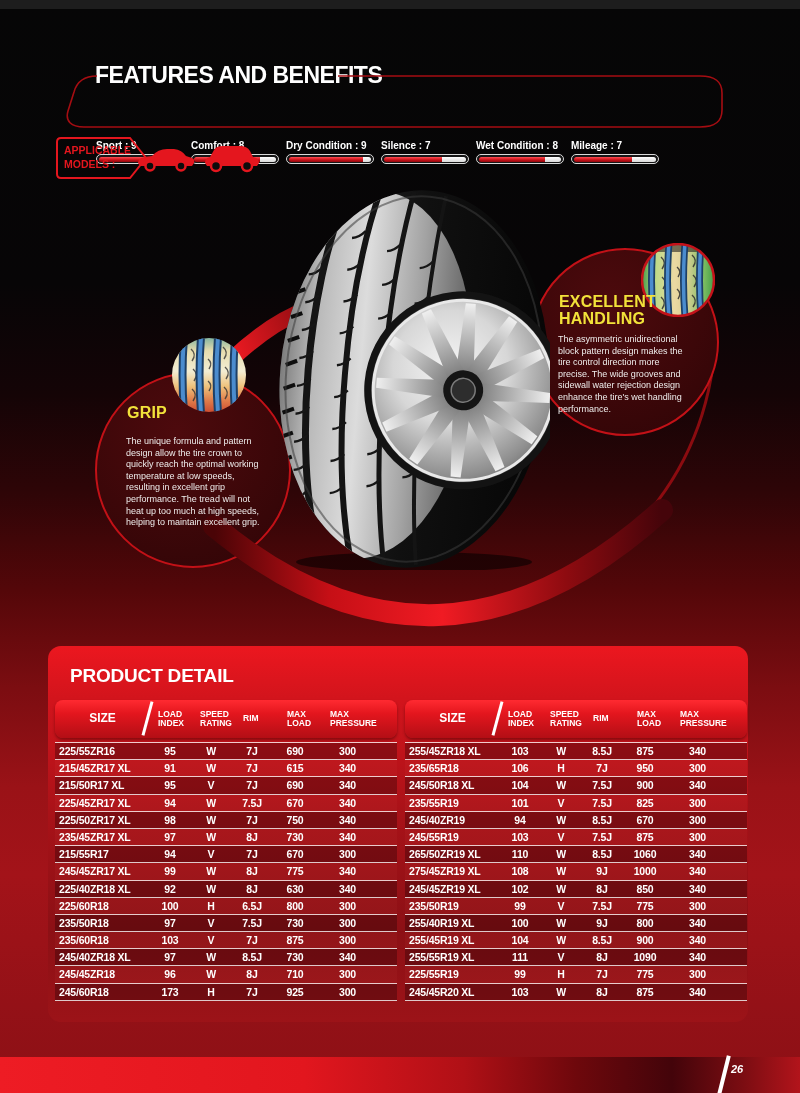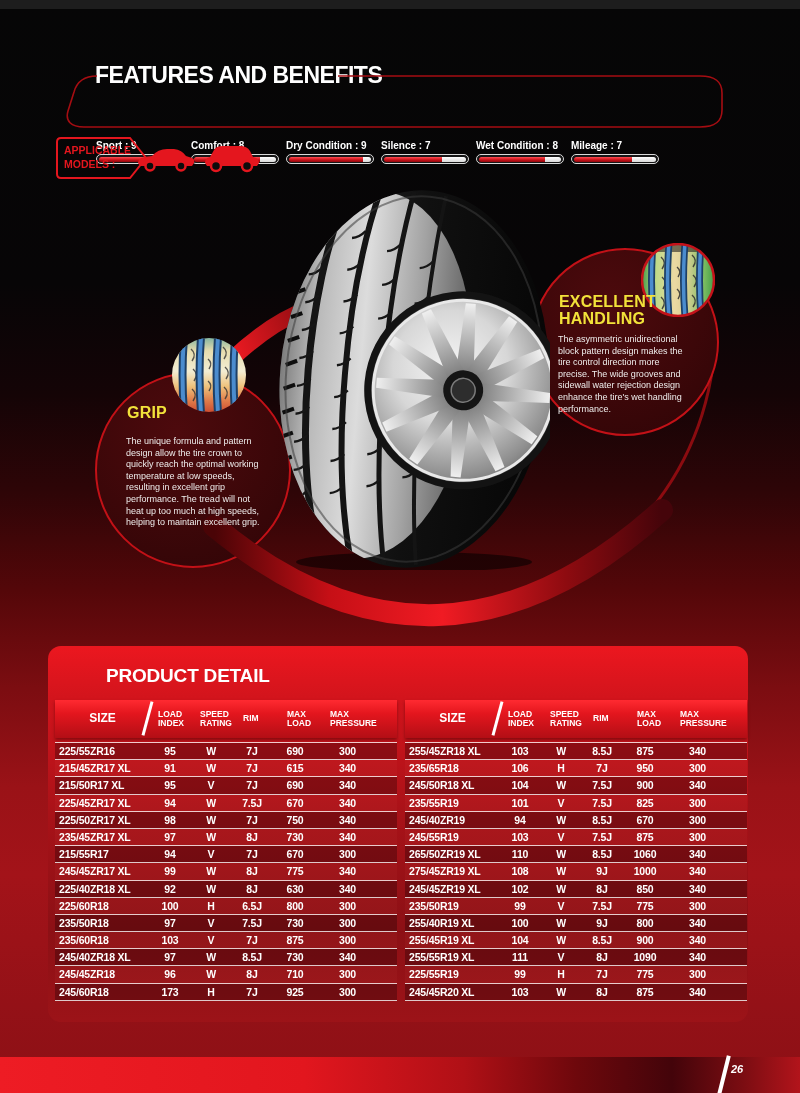--- a/index.html
+++ b/index.html
@@ -34,22 +34,22 @@
   .callout-title{position:absolute;color:#f2e23a;font-weight:bold;font-size:16px;letter-spacing:.2px;line-height:17px;}
   .grip-title{left:127px;top:404px;}
   .handling-title{left:559px;top:293px;}
   .callout-text{position:absolute;color:#eeeceb;font-size:9px;line-height:11.6px;}
   .grip-text{left:126px;top:436px;width:142px;}
   .handling-text{left:558px;top:334px;width:128px;}
   .thumb{position:absolute;}
   
   .panel{position:absolute;left:48px;top:646px;width:700px;height:376px;border-radius:13px;
     background:linear-gradient(180deg,#ec171f 0%,#d2141c 14%,#a81218 45%,#8c1015 75%,#9c1318 100%);}
-  .panel-title{position:absolute;left:70px;top:665px;color:#fff;font-size:19px;font-weight:bold;letter-spacing:-.2px;margin-left:36px;}
-  .thead{position:absolute;top:700px;width:342px;height:38px;border-radius:0;
+  .panel-title{position:absolute;left:70px;top:665px;color:#fff;font-size:19px;font-weight:bold;letter-spacing:-.2px;}
+  .thead{position:absolute;top:700px;width:342px;height:38px;border-radius:8px;
     background:linear-gradient(180deg,#ff2a31 0%,#e4161e 35%,#b30e15 100%);
     box-shadow:0 2px 3px rgba(60,0,0,.45);
     display:grid;grid-template-columns:95px 40px 42px 40px 46px 79px;align-items:center;color:#fff;}
   .thead-left{left:55px;} .thead-right{left:405px;}
   .th{font-size:8.5px;font-weight:bold;line-height:9.5px;}
   .th.size{font-size:12px;text-align:center;}
   .thead .th:nth-child(2){padding-left:8px;}
   .thead .th:nth-child(3){padding-left:10px;}
   .thead .th:nth-child(4){padding-left:11px;}
   .thead .th:nth-child(5){padding-left:15px;}

